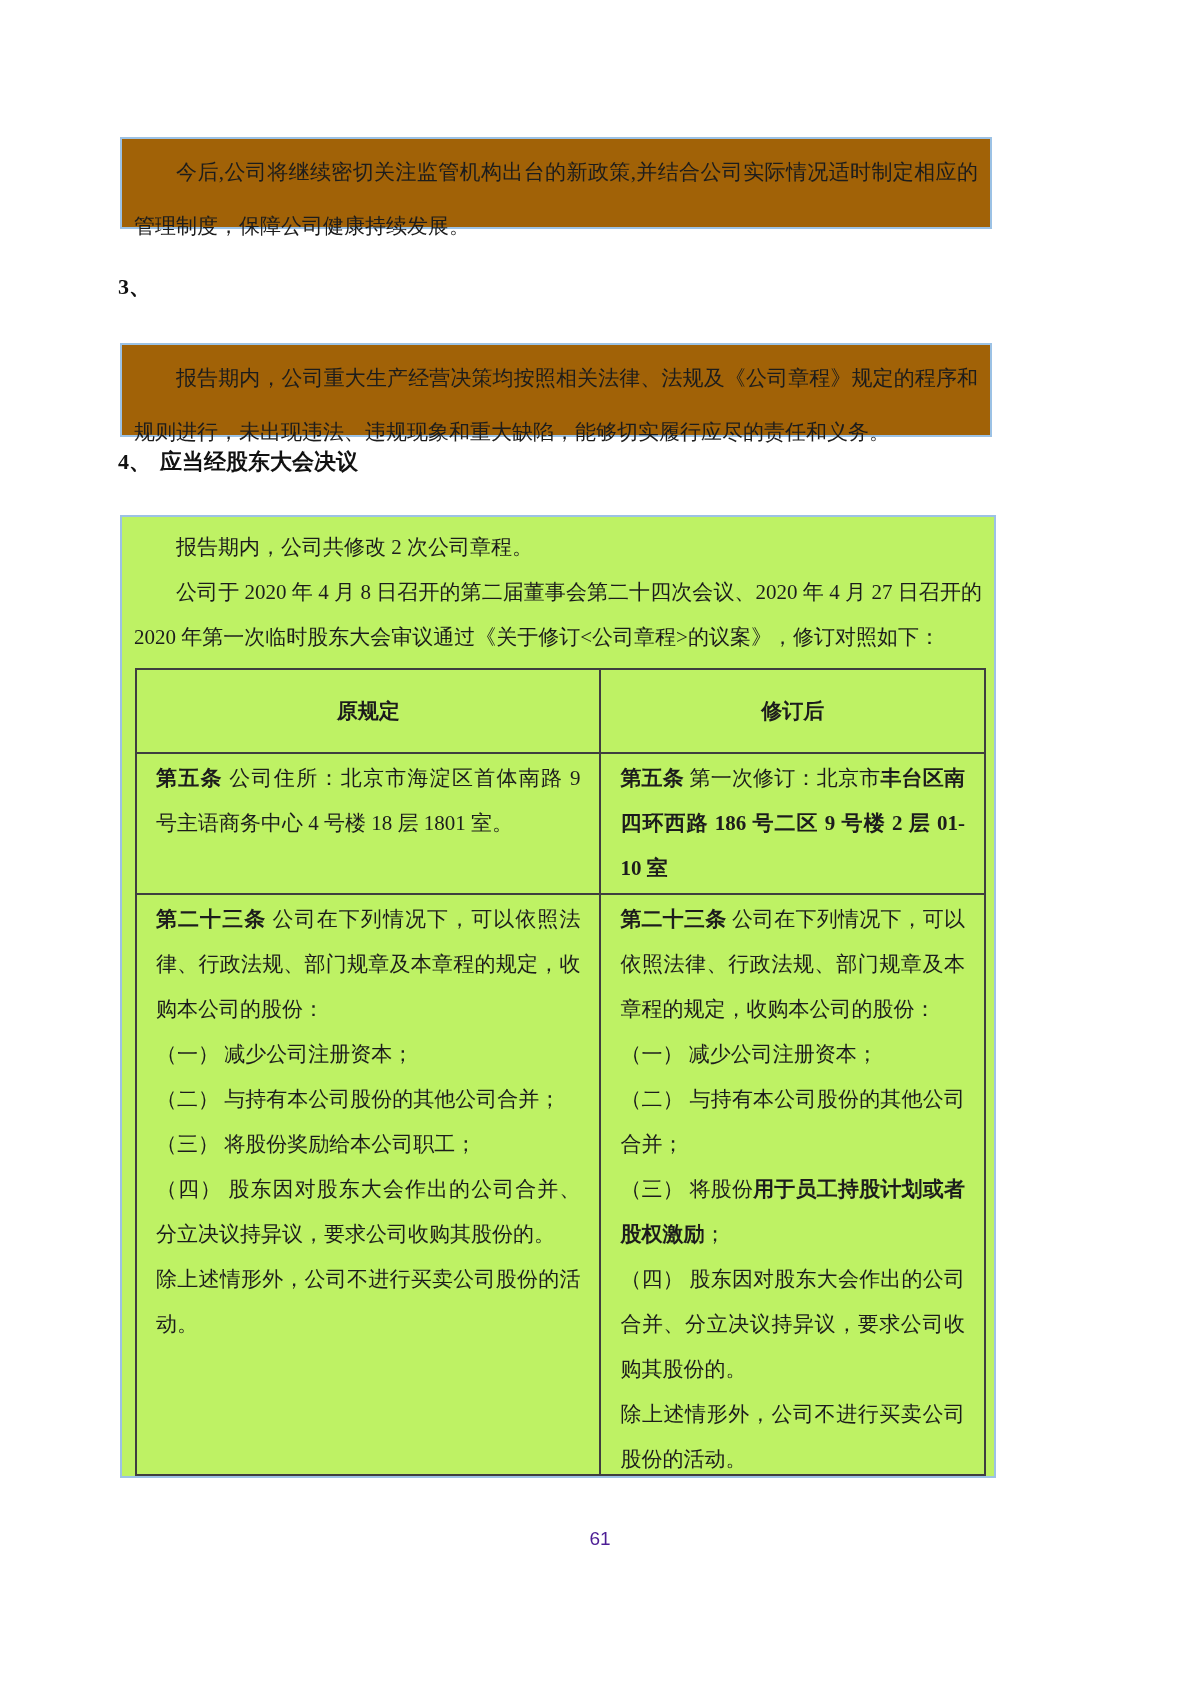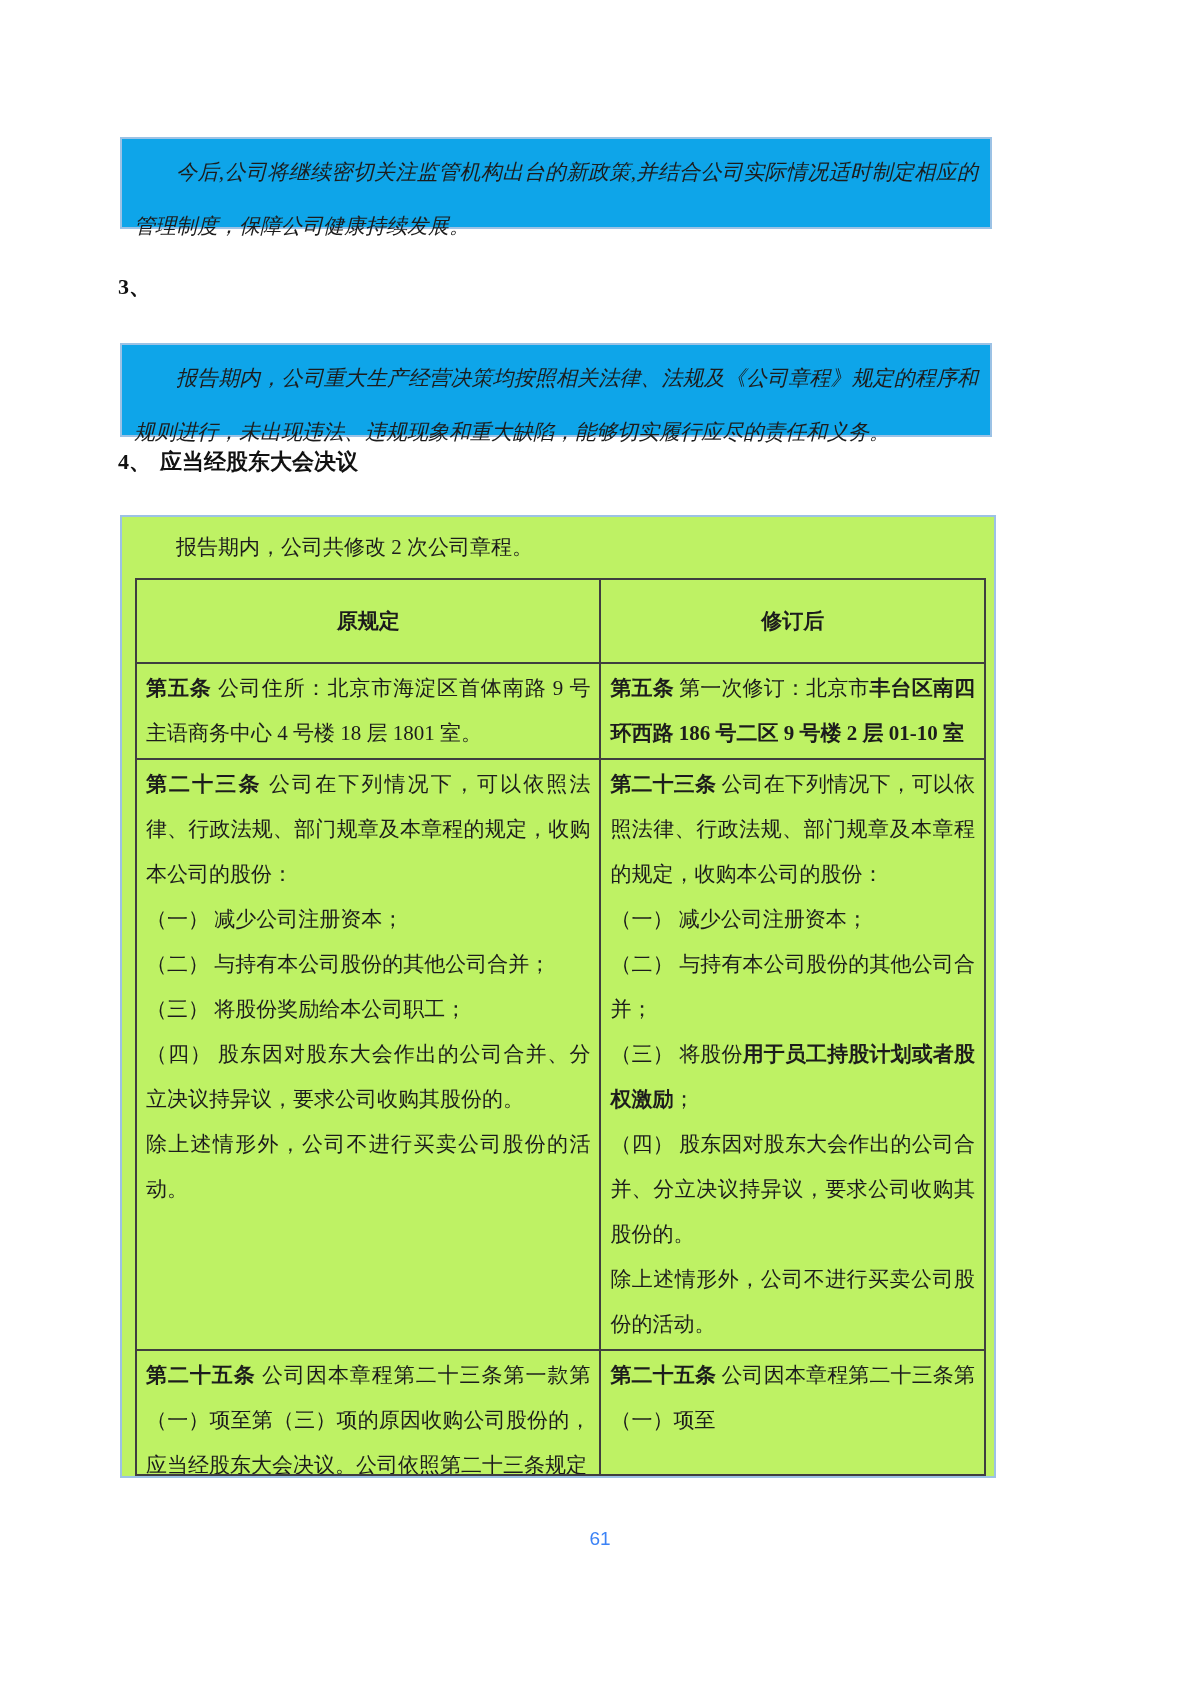--- a/index.html
+++ b/index.html
@@ -9,22 +9,21 @@
     background:#ffffff;
     font-family:"Liberation Serif","DejaVu Serif",serif;
     color:#1c1c1c;
     overflow:hidden;
   }
   .note-box{
     position:absolute;left:120px;width:872px;
     border:2px solid #9cc2e5;
     box-sizing:border-box;
     padding:6px 12px 0 12px;
-    background:#0ea5e9;
-    font-style:italic;
+    background:#a16207;
   }
   .note-box p{
     margin:0;
     font-size:21px;
     line-height:54px;
     text-indent:2em;
     text-align:justify;
   }
   .box1{top:137px;height:92px;}
   .box2{top:306px;height:94px;margin-top:37px;}
@@ -53,40 +52,40 @@
   .cmp-table{
     margin:8px 8px 0 13px;
     width:851px;
     border-collapse:collapse;
     table-layout:fixed;
   }
   .cmp-table td,.cmp-table th{
     border:2px solid #3f3f3f;
     vertical-align:top;
     font-size:21px;
-    padding:2px 9px;
+    padding:2px 19px;
   }
   .cmp-table th{
     font-weight:bold;text-align:center;
     height:58px;vertical-align:middle;
     padding:12px;
   }
   .cell p{
     margin:0;line-height:45px;text-align:justify;
   }
   .cell .b{font-weight:bold;}
   .table-cut-line{
     position:absolute;bottom:0;left:13px;width:851px;height:2px;
     background:#3f3f3f;
   }
   .page-number{
     position:absolute;top:1528px;left:0;width:1200px;
     text-align:center;
     font-family:"Liberation Sans","DejaVu Sans",sans-serif;
-    font-size:19px;color:#3b82f6;
+    font-size:19px;color:#4c1d95;
   }
 </style>
 </head>
 <body>
 
 <div class="page">
 
   <div class="note-box box1">
     <p>今后,公司将继续密切关注监管机构出台的新政策,并结合公司实际情况适时制定相应的管理制度，保障公司健康持续发展。</p>
   </div>
@@ -100,20 +99,21 @@
   </div>
 
   <div class="sec-heading h4">
     <span class="num">4、</span>
     <span>应当经股东大会决议</span>
   </div>
 
   <div class="big-box">
     <div class="intro">
       <p>报告期内，公司共修改 2 次公司章程。</p>
+      <p>公司于 2020 年 4 月 8 日召开的第二届董事会第二十四次会议、2020 年 4 月 27 日召开的 2020 年第一次临时股东大会审议通过《关于修订&lt;公司章程&gt;的议案》，修订对照如下：</p>
     </div>
 
     <table class="cmp-table">
       <colgroup>
         <col style="width:54.7%">
         <col style="width:45.3%">
       </colgroup>
       <thead>
         <tr>
           <th>原规定</th>

